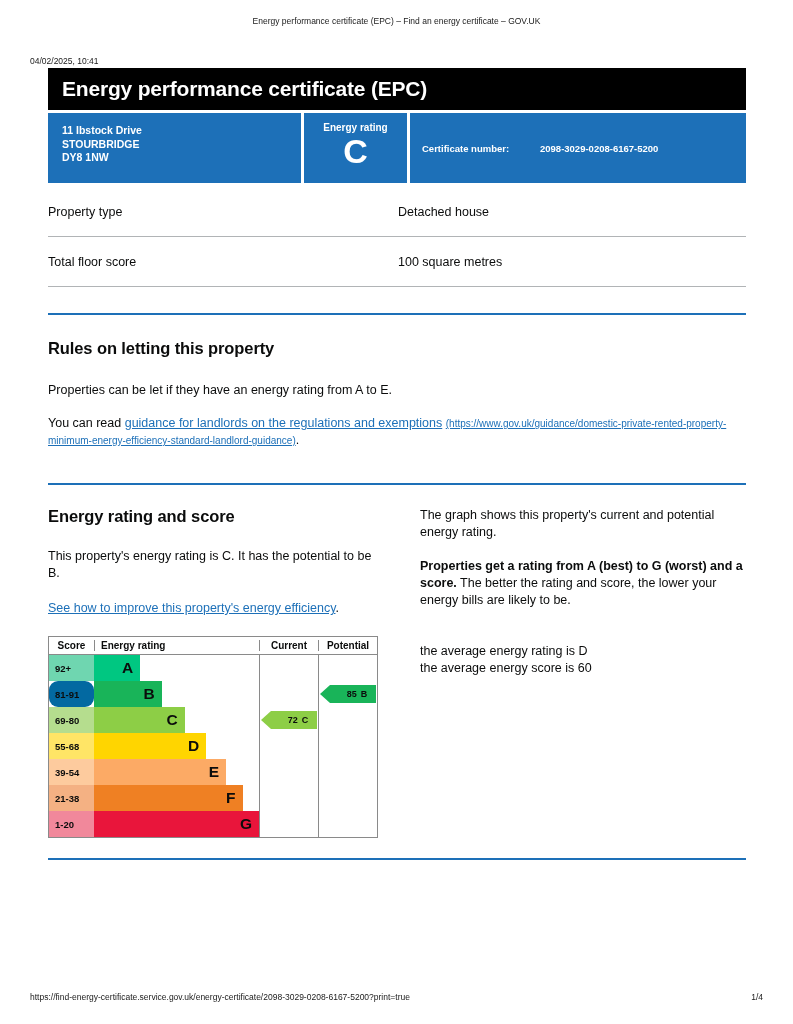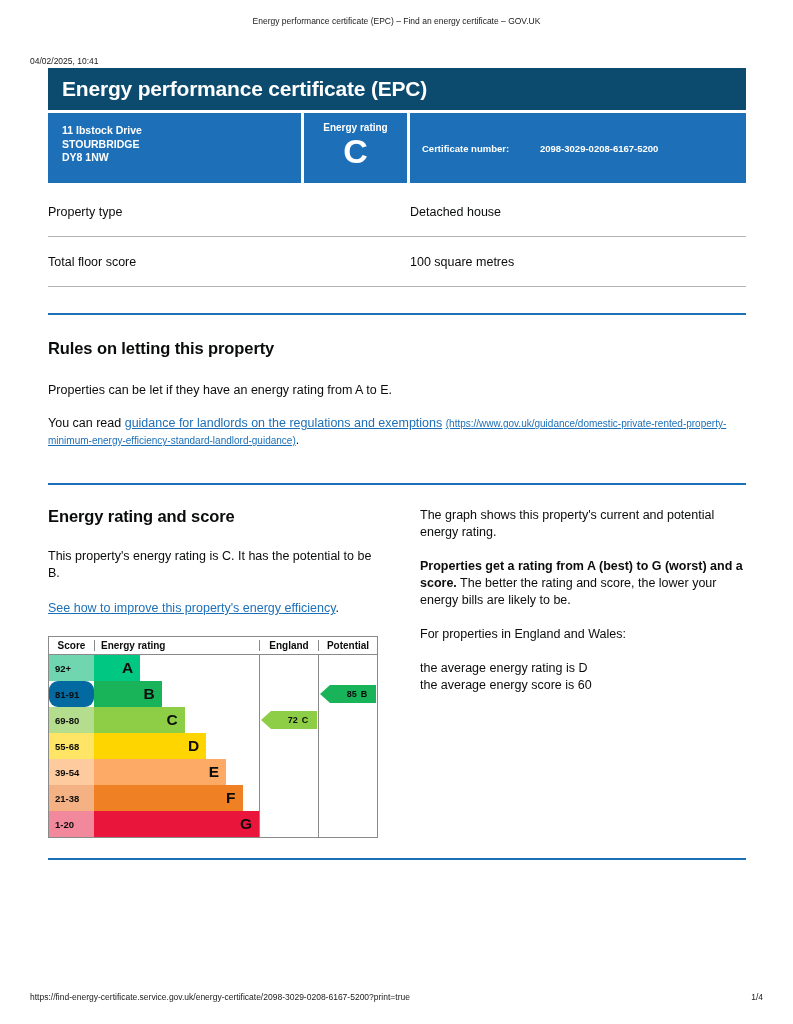--- a/index.html
+++ b/index.html
@@ -66,21 +66,21 @@
   
   .sheet {
     position: absolute;
     left: 48px;
     top: 68px;
     width: 698px;
   }
 
   
   .title-bar {
-    background: #0c4a6e;
+    background: #000000;
     color: #ffffff;
     height: 42px;
     line-height: 42px;
     padding: 0 14px;
     box-sizing: border-box;
     font-size: 21px;
     font-weight: bold;
     letter-spacing: -0.2px;
   }
 
@@ -140,21 +140,20 @@
   .meta-row + .meta-row { margin-top: 3px; }
   .meta-row .mk { width: 118px; }
   .meta-row .mv { white-space: nowrap; }
 
   
   .detail-row {
     display: flex;
     border-bottom: 1px solid #b1b4b6;
     padding: 18px 0 17px 0;
     font-size: 12.5px;
-    gap: 12px;
   }
   .detail-row:first-of-type { padding-top: 22px; }
   .detail-row .dk { width: 350px; }
   .detail-row .dv { flex: 1; }
 
   
   .rule-blue {
     border: 0;
     border-top: 2px solid #1d70b8;
     margin: 0;
@@ -328,21 +327,21 @@
       <div style="height:18px"></div>
       <p class="body-p">
         <a class="gov-link" href="#">See how to improve this property's energy efficiency</a><span>.</span>
       </p>
       <div style="height:19px"></div>
 
       <div class="epc">
         <div class="epc-head">
           <div class="eh-score">Score</div>
           <div class="eh-rating">Energy rating</div>
-          <div class="eh-cur">England</div>
+          <div class="eh-cur">Current</div>
           <div class="eh-pot">Potential</div>
         </div>
         <div id="epc-rows">
             <div class="epc-row">
               <div class="er-score" style="background: rgb(111, 214, 176);">92+</div>
               <div class="er-bandwrap">
                 <div class="er-band" style="background: rgb(0, 199, 129); width: 28%;">A</div>
               </div>
               <div class="er-cur"></div>
               <div class="er-pot"></div>
@@ -403,21 +402,20 @@
       </div>
     </div>
 
     <div class="col-right">
       <p class="body-p">The graph shows this property's current and potential energy rating.</p>
       <div style="height:17px"></div>
       <p class="body-p">
         <b>Properties get a rating from A (best) to G (worst) and a score.</b><span> The better the rating and score, the lower your energy bills are likely to be.</span>
       </p>
       <div style="height:17px"></div>
-      <p class="body-p">For properties in England and Wales:</p>
       <div style="height:17px"></div>
       <p class="body-p">the average energy rating is D</p>
       <p class="body-p">the average energy score is 60</p>
     </div>
   </div>
 
   <div style="height:20px"></div>
   <hr class="rule-blue">
 </div>
 

